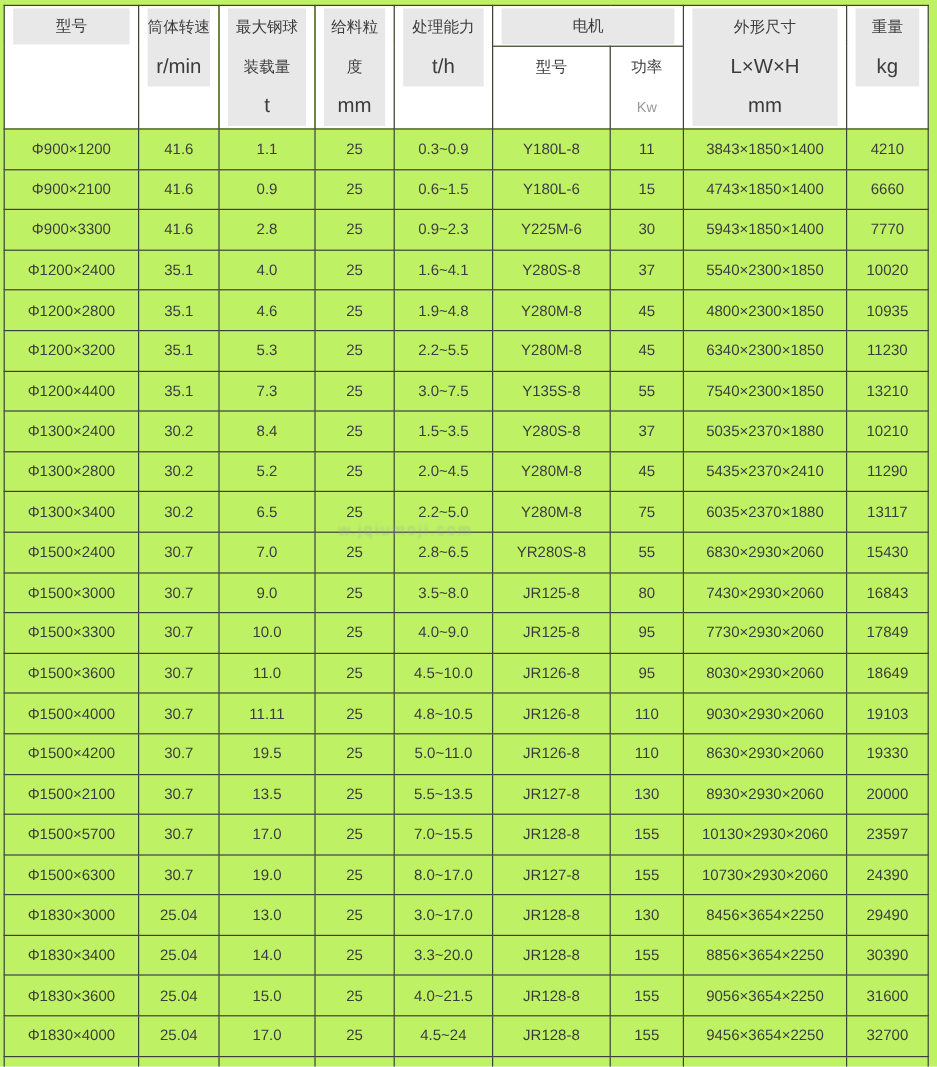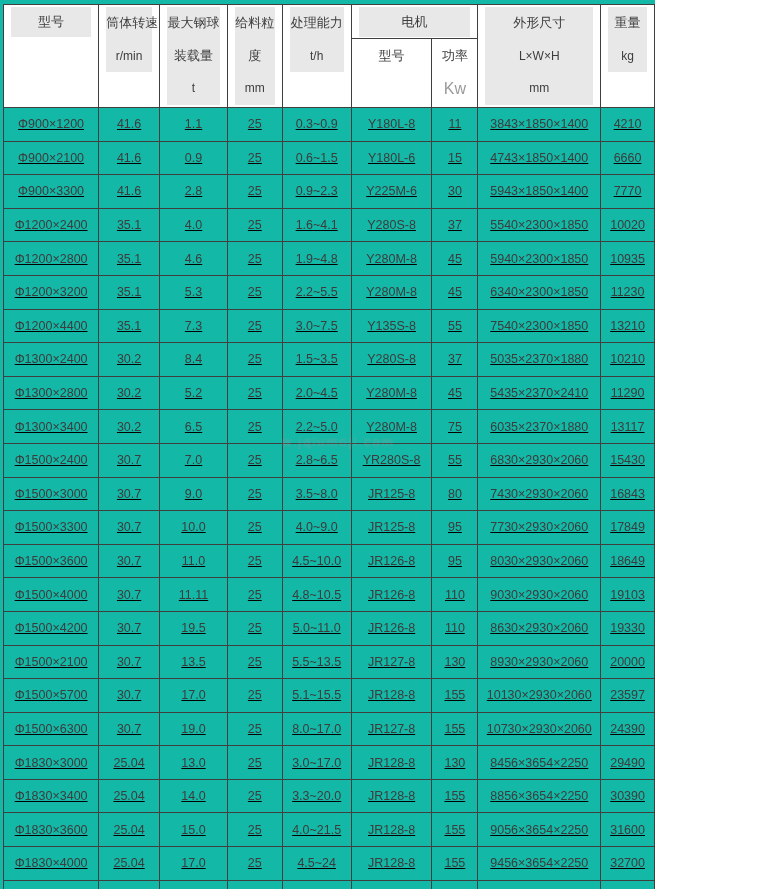--- a/index.html
+++ b/index.html
@@ -1,20 +1,20 @@
 <!DOCTYPE html>
 <html><head>
 <meta charset="utf-8">
 <style>
   html,body { margin:0; padding:0; background:#ffffff; }
   .page {
     position:relative;
-    width:655px; height:889px;
+    width:781px; height:889px;
     overflow:hidden;
-    background:#14b8a6;
+    background:#bef264;
     font-family:"Liberation Sans","DejaVu Sans",sans-serif;
   }
   table.spec {
     position:absolute; left:3px; top:4px;
     border-collapse:collapse;
     table-layout:fixed;
   }
   .spec th, .spec td {
     border:1px solid #3f3f3f;
     padding:0;
@@ -39,29 +39,29 @@
   .hl {
     background:#e8e8e8;
     margin:2px auto 0;
     width:calc(100% - 14px);
   }
   .hl > div {
     line-height:32.5px;
     text-align:center;
   }
   .hl.one > div { line-height:30px; }
-  .unit { font-size:12px; }
+  .unit { font-size:17px; }
   .subline {
     line-height:34px;
     text-align:center;
   }
-  .kw { color:#9a9a9a; font-size:16px; line-height:32px; }
+  .kw { color:#9a9a9a; font-size:12px; line-height:32px; }
 
   
-  tbody tr { height:33.6px;text-decoration:underline; }
+  tbody tr { height:33.6px; }
   tbody td {
     text-align:center;
     vertical-align:middle;
     font-size:12.5px;
     color:#3c3c3c;
   }
   tbody tr.partial { height:20px; }
 
   .watermark {
     position:absolute;
@@ -199,21 +199,21 @@
           <td>10020</td>
         </tr>
         <tr>
           <td>Φ1200×2800</td>
           <td>35.1</td>
           <td>4.6</td>
           <td>25</td>
           <td>1.9~4.8</td>
           <td>Y280M-8</td>
           <td>45</td>
-          <td>5940×2300×1850</td>
+          <td>4800×2300×1850</td>
           <td>10935</td>
         </tr>
         <tr>
           <td>Φ1200×3200</td>
           <td>35.1</td>
           <td>5.3</td>
           <td>25</td>
           <td>2.2~5.5</td>
           <td>Y280M-8</td>
           <td>45</td>
@@ -339,21 +339,21 @@
           <td>JR127-8</td>
           <td>130</td>
           <td>8930×2930×2060</td>
           <td>20000</td>
         </tr>
         <tr>
           <td>Φ1500×5700</td>
           <td>30.7</td>
           <td>17.0</td>
           <td>25</td>
-          <td>5.1~15.5</td>
+          <td>7.0~15.5</td>
           <td>JR128-8</td>
           <td>155</td>
           <td>10130×2930×2060</td>
           <td>23597</td>
         </tr>
         <tr>
           <td>Φ1500×6300</td>
           <td>30.7</td>
           <td>19.0</td>
           <td>25</td>

